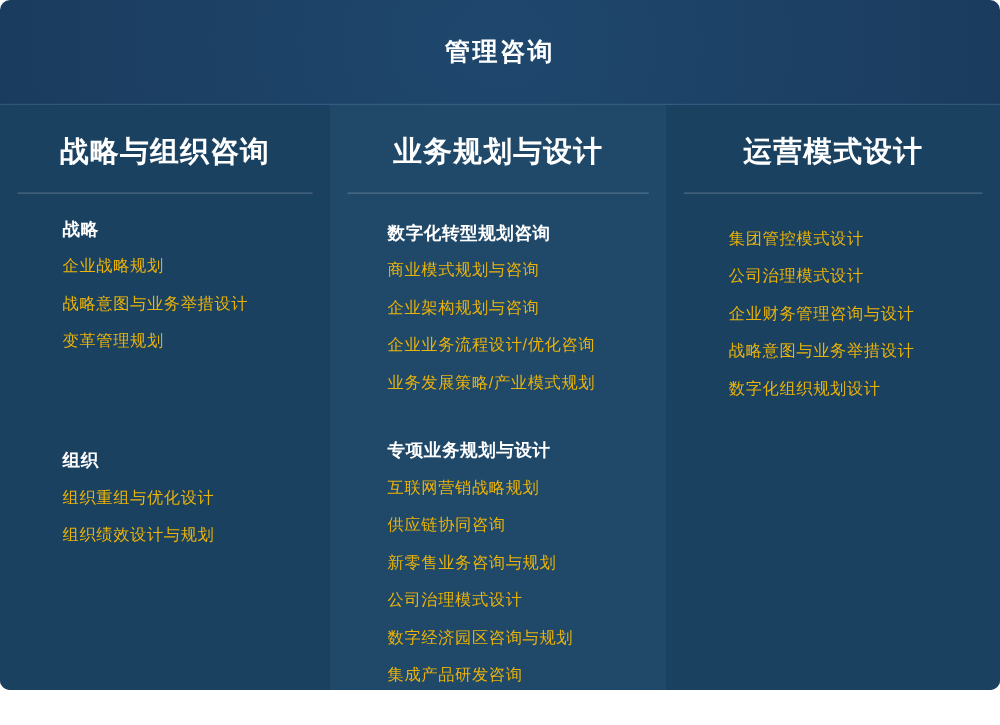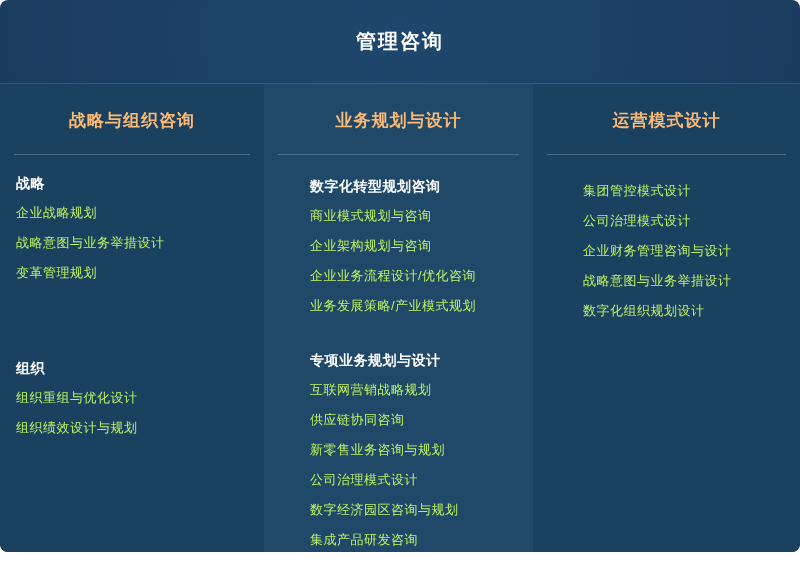--- a/index.html
+++ b/index.html
@@ -38,48 +38,48 @@
     height: 100%;
   }
   .col-1 { width: 264px; background: #1B4161; }
   .col-2 { width: 269px; background: #1F4869; }
   .col-3 { width: 267px; background: #1B4161; }
   .col-title {
     margin-top: 24px;
     height: 26px;
     line-height: 26px;
     text-align: center;
-    color: #fdba74;
-    font-size: 17px;
+    color: #ffffff;
+    font-size: 23px;
     font-weight: bold;
     letter-spacing: 1px;
   }
   .divider {
     height: 0;
     margin: 20px 14px 0 14px;
     border-top: 1px solid rgba(255, 255, 255, 0.22);
   }
   .section { margin: 0; }
-  .col-1 .section { padding-left: 16px; }
+  .col-1 .section { padding-left: 50px; }
   .col-2 .section { padding-left: 46px; }
   .col-3 .section { padding-left: 50px; }
   .col-1 .section.first { margin-top: 13px; }
   .col-2 .section.first { margin-top: 16px; }
   .col-3 .section.first { margin-top: 21px; }
   .col-1 .section.second { margin-top: 65px; }
   .col-2 .section.second { margin-top: 24px; }
   .sec-heading {
     color: #ffffff;
     font-size: 14px;
     font-weight: bold;
     line-height: 30px;
     letter-spacing: 0.5px;
   }
   .item {
-    color: #bef264;
+    color: #eab308;
     font-size: 13px;
     line-height: 30px;
     letter-spacing: 0.5px;
   }
 </style>
 </head>
 <body>
 
 <div class="card">
 

